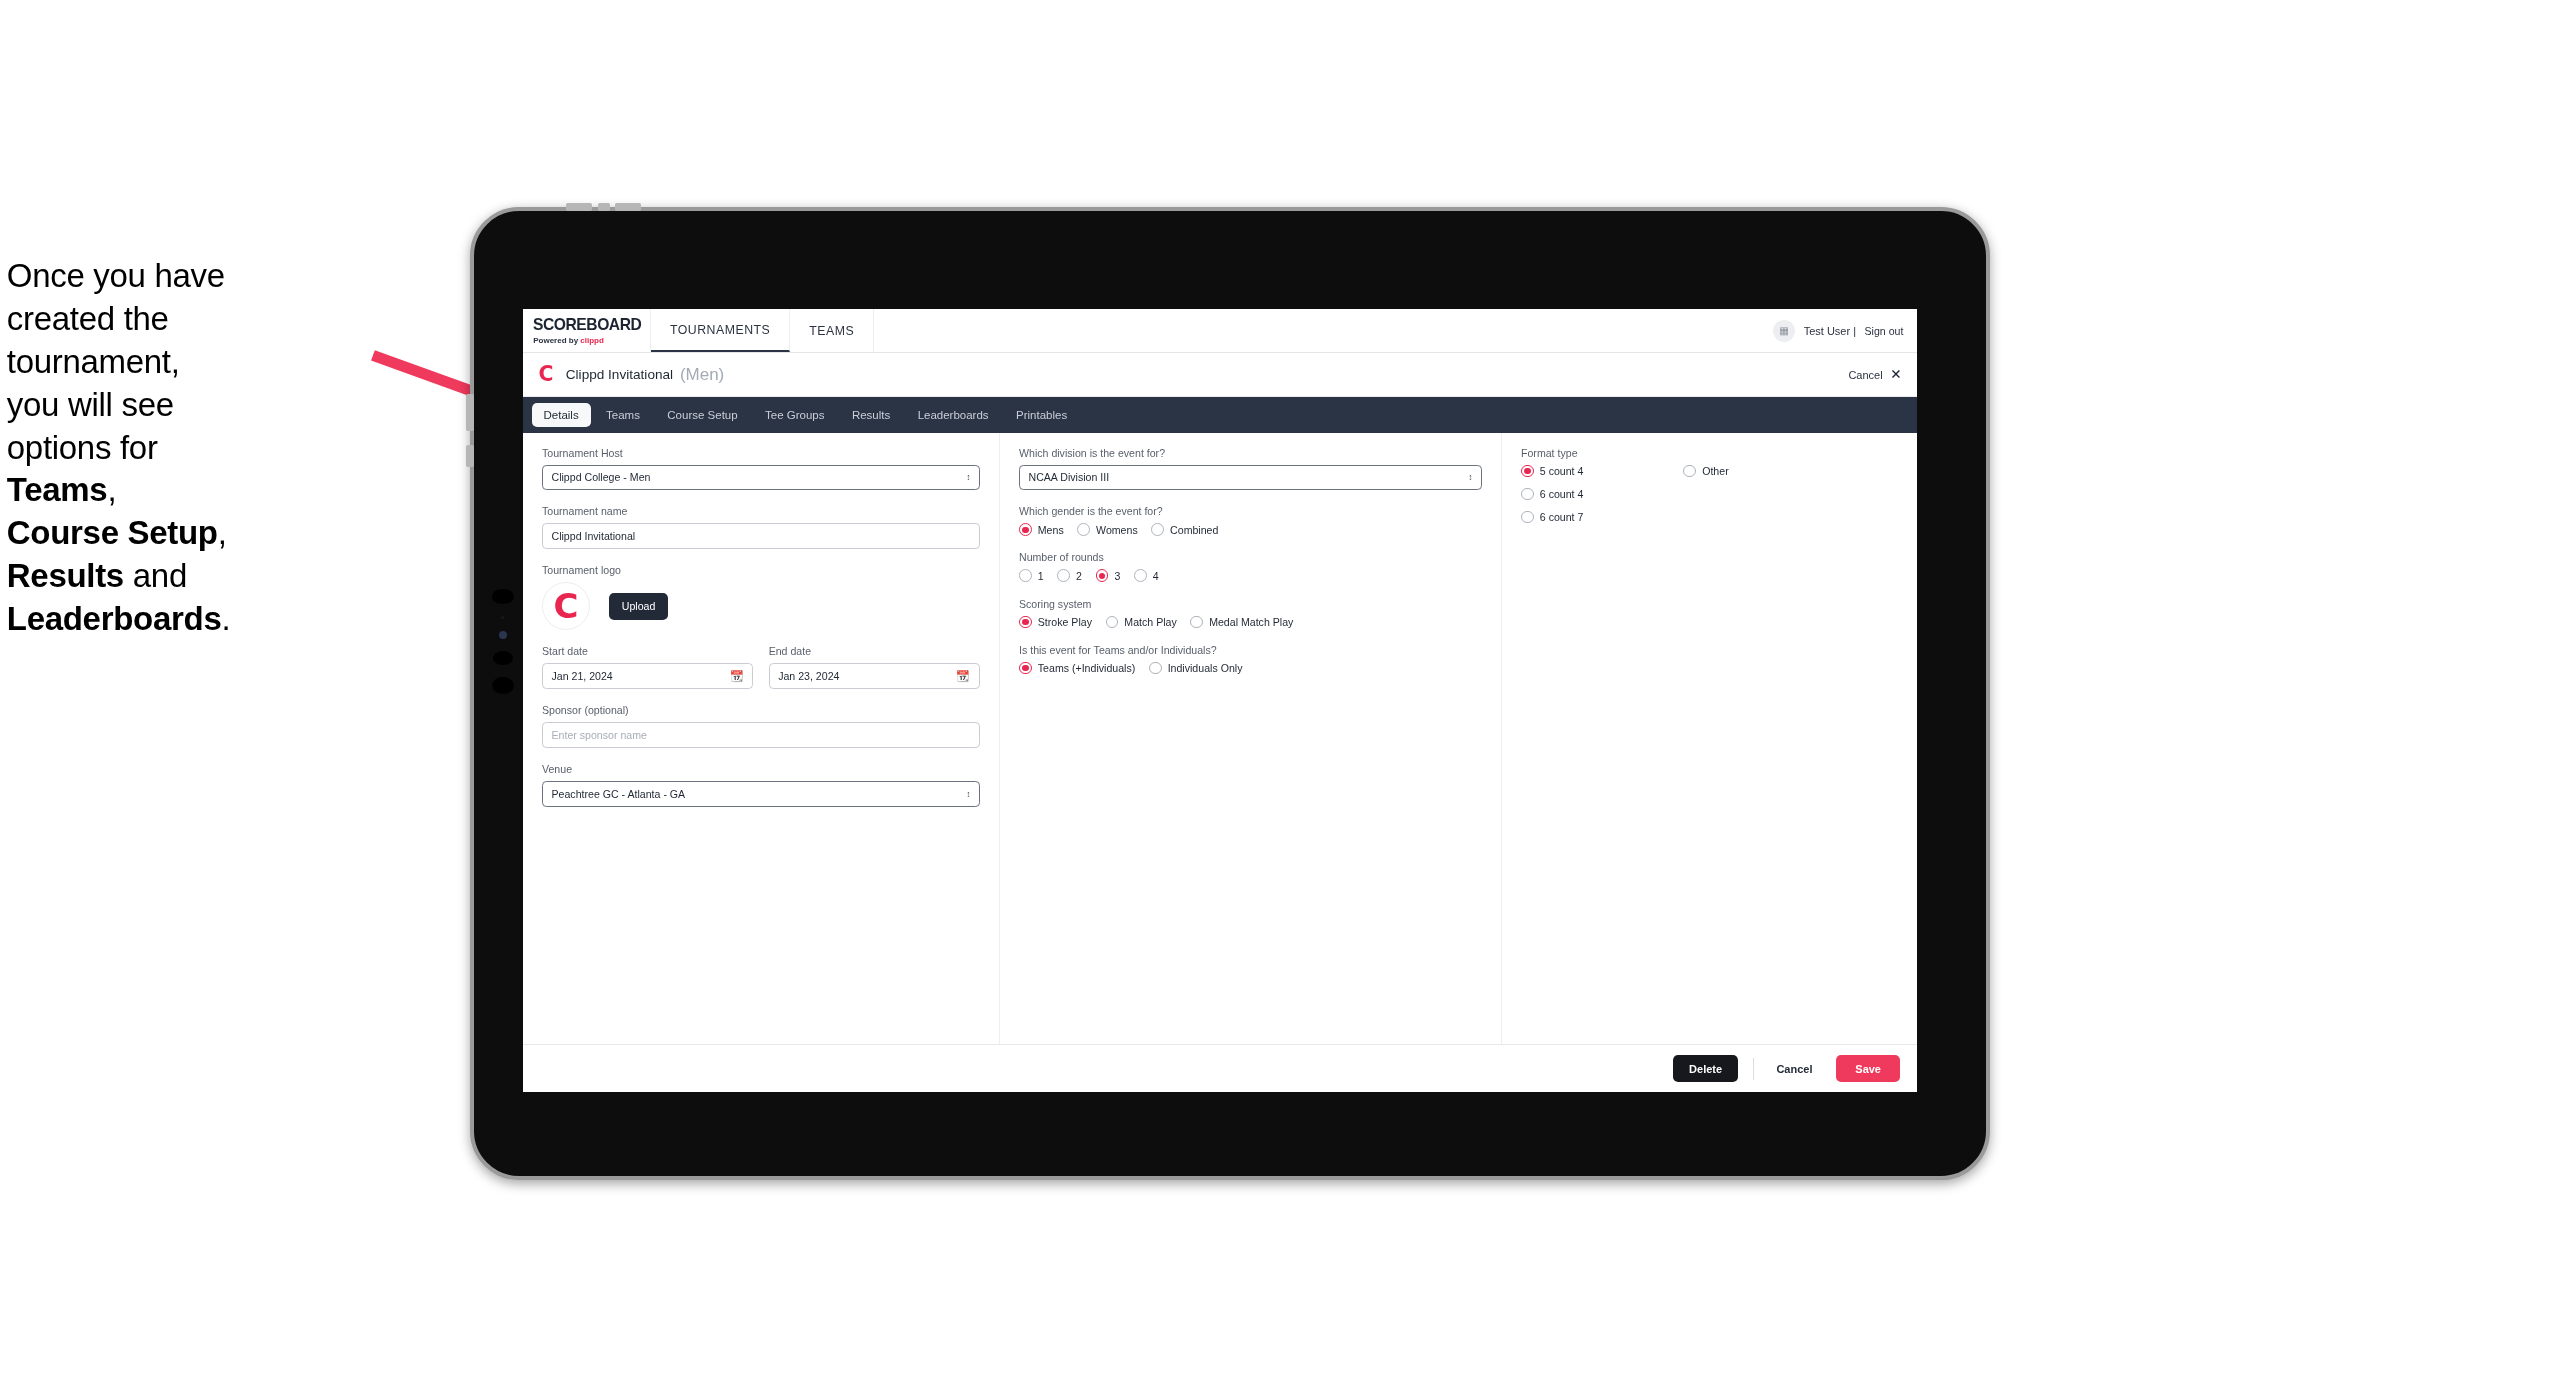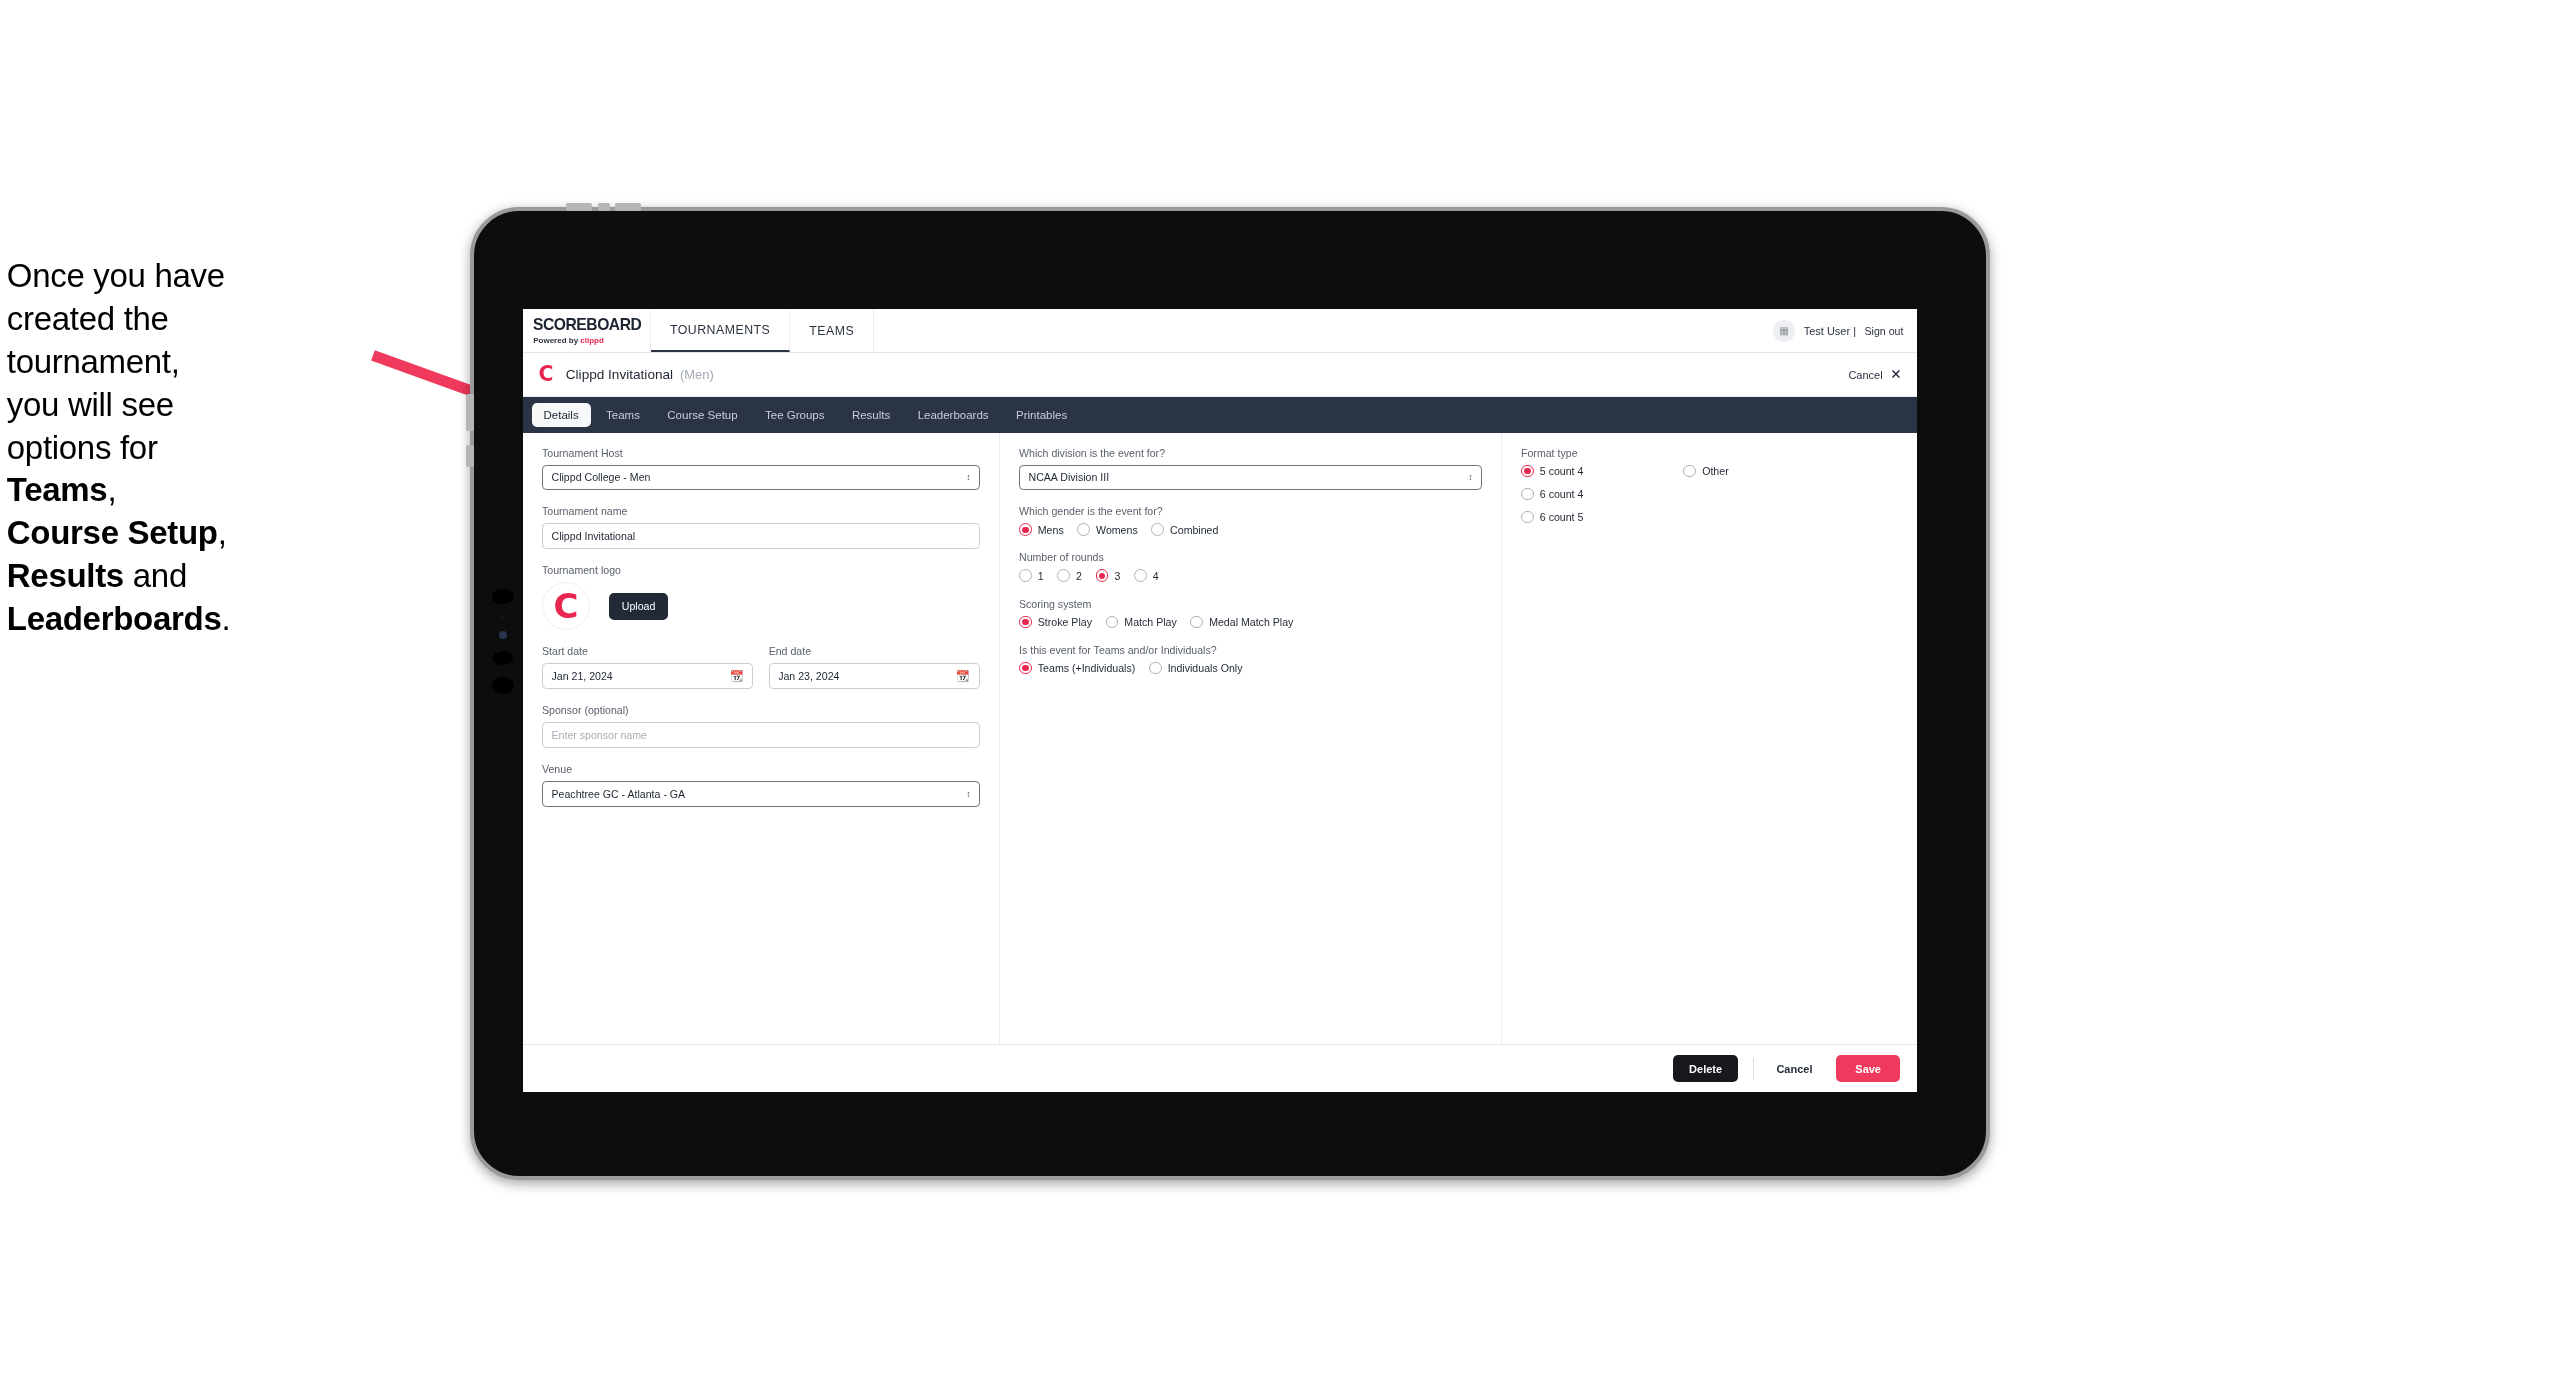--- a/index.html
+++ b/index.html
@@ -104,21 +104,21 @@
     border-bottom: 0.9px solid #eaecef;
     display:flex; align-items:center; padding: 0 15.3px 0 13.6px;
   }
   .tlogo {
     width: 19px; height:19px; margin-right: 10.2px;
     color: #e8264f; font-weight: 800; font-size: 20.4px; line-height: 17px;
     font-family: "DejaVu Sans", sans-serif;
     display:flex; align-items:center; justify-content:center;
   }
   .ttitle { font-size: 13.6px; color:#1f2733; }
-  .tsub { font-size: 13px; color:#a4abb6; margin-left: 6.8px; }
+  .tsub { font-size: 17px; color:#a4abb6; margin-left: 6.8px; }
   .tcancel { margin-left:auto; display:flex; align-items:center; gap:7.7px; cursor:pointer; }
   .tcancel .lbl { font-size: 11px; color:#2b3240; }
   .tcancel .x { font-size: 13.6px; color:#1b2330; line-height:1; }
 
   
   .tabstrip {
     height: 36px; min-height: 36px;
     background:#2b3445;
     display:flex; align-items:center; padding-left: 8.5px; gap: 3.4px;
   }
@@ -434,21 +434,21 @@
                 <div class="radio">
                   <span class="rdot on"></span>
                   <span class="rlabel">5 count 4</span>
                 </div>
                 <div class="radio">
                   <span class="rdot"></span>
                   <span class="rlabel">6 count 4</span>
                 </div>
                 <div class="radio">
                   <span class="rdot"></span>
-                  <span class="rlabel">6 count 5</span>
+                  <span class="rlabel">6 count 7</span>
                 </div>
               </div>
               <div class="fmt-col second">
                 <div class="radio">
                   <span class="rdot"></span>
                   <span class="rlabel">Other</span>
                 </div>
               </div>
             </div>
           </div>

